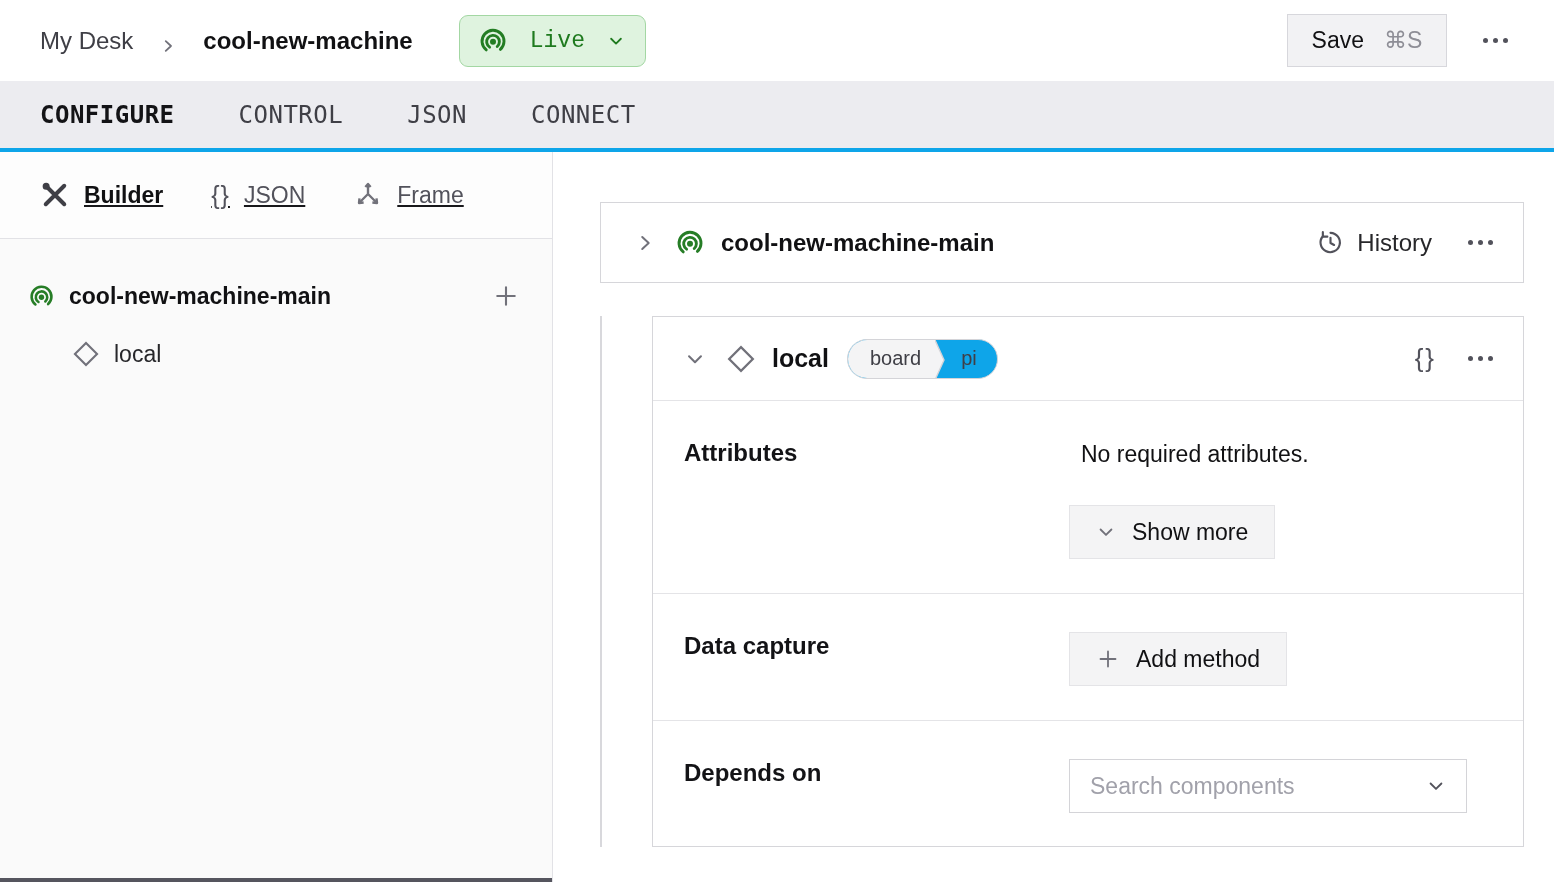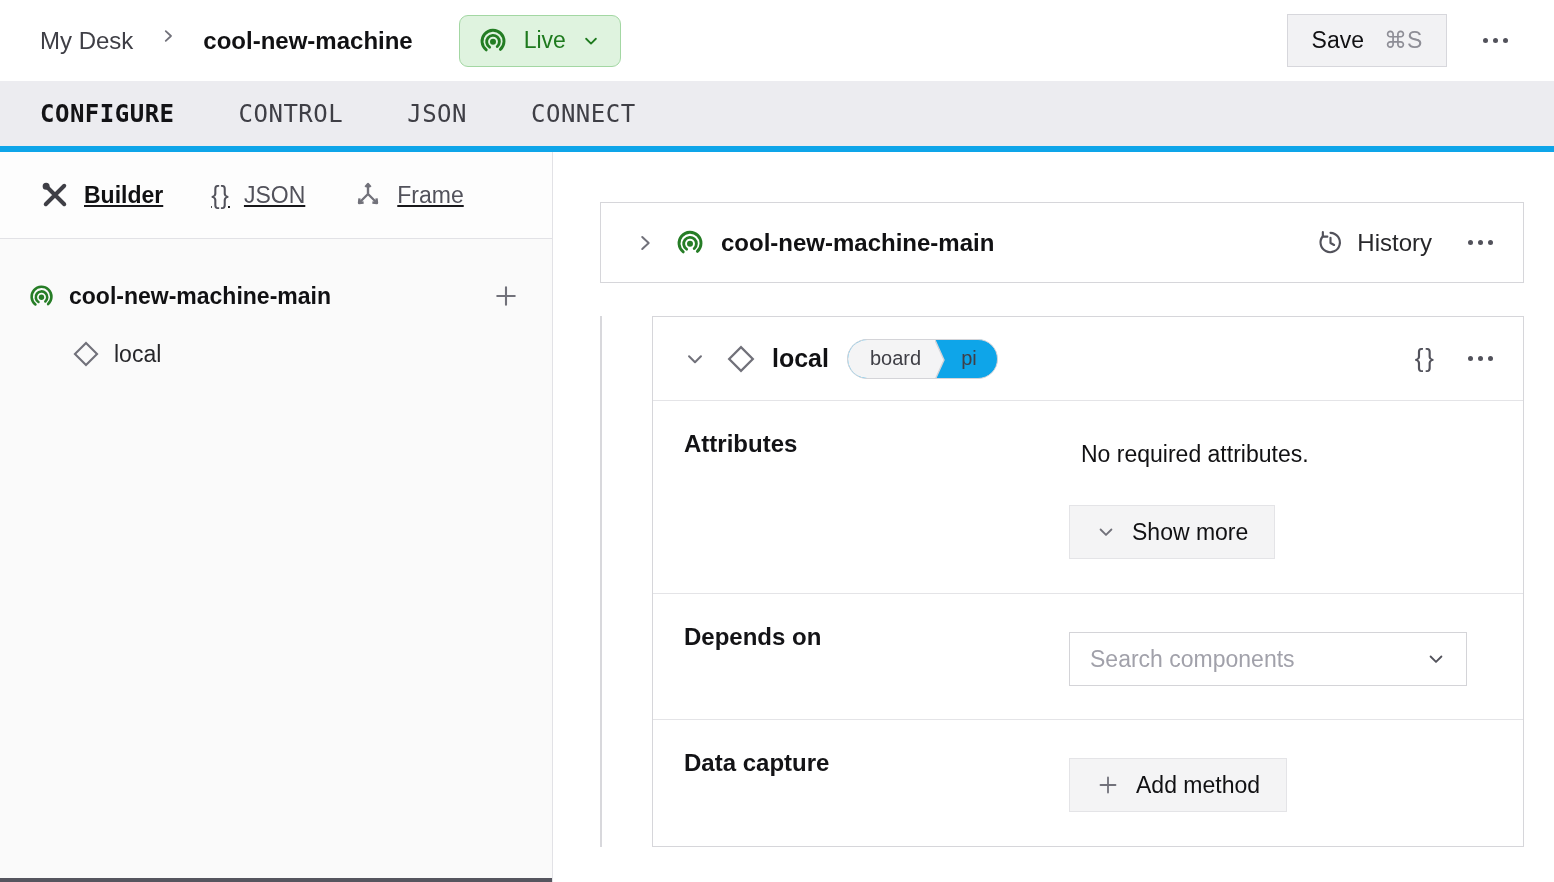--- a/index.html
+++ b/index.html
@@ -2,38 +2,38 @@
 <html><head>
 <meta charset="utf-8">
 <style>
   * { margin:0; padding:0; box-sizing:border-box; }
   html,body { width:1554px; height:882px; overflow:hidden; background:#fff;
     font-family:"Liberation Sans","DejaVu Sans",sans-serif; color:#18181b; }
   .app { width:1554px; height:882px; display:flex; flex-direction:column; }
 
   
   .topbar { height:81px; flex:0 0 81px; display:flex; align-items:center; background:#fff; padding:0 44px 0 40px; }
-  .breadcrumb { display:flex; align-items:flex-start; gap:26px; font-size:24px; }
+  .breadcrumb { display:flex; align-items:flex-end; gap:26px; font-size:24px; }
   .crumb-parent { color:#3f3f46; cursor:pointer; }
   .crumb-sep { display:flex; align-items:center; color:#71717a; }
   .crumb-current { font-weight:700; color:#111113; }
-  .live-badge { margin-left:46px; height:52px; display:flex; align-items:center; gap:16px;
+  .live-badge { margin-left:46px; height:52px; display:flex; align-items:center; gap:22px;
     padding:0 20px 0 18px; background:#dff3df; border:1px solid #a3d7a3; border-radius:9px;
-    color:#1e7a1e; font-size:23px; font-weight:500; cursor:pointer; }
+    color:#1e7a1e; font-size:23px; font-weight:500; cursor:pointer;font-family:Liberation Mono, monospace; }
   .live-badge svg { display:block; }
   .topbar-right { margin-left:auto; display:flex; align-items:center; gap:34px; }
   .save-btn { height:53px; min-width:160px; display:flex; align-items:center; justify-content:center; gap:20px;
     background:#f2f2f4; border:1px solid #d7d7dc; font-size:23px; color:#111113; cursor:pointer;
     font-family:inherit; }
   .save-shortcut { color:#8e8e96; }
   .dots { display:flex; gap:5px; align-items:center; cursor:pointer; padding:6px 2px; }
   .dots i { width:5px; height:5px; border-radius:50%; background:#52525b; display:block; }
 
   
-  .navtabs { height:71px; flex:0 0 71px; background:#ececf0; border-bottom:6px solid #0ea5e9;
+  .navtabs { height:71px; flex:0 0 71px; background:#ececf0; border-bottom:4px solid #0ea5e9;
     display:flex; align-items:center; gap:64px; padding:0 40px;
     font-family:"DejaVu Sans Mono","Liberation Mono",monospace; font-size:24px; letter-spacing:.5px; }
   .navtab { color:#3f3f46; cursor:pointer; }
   .navtab.active { font-weight:700; color:#131316; }
 
   
   .content { flex:1; display:flex; min-height:0; }
 
   
   .sidebar { width:553px; flex:0 0 553px; border-right:1px solid #e2e2e6; background:#fafafa;
@@ -74,21 +74,21 @@
   .model-badge .seg-div { display:flex; }
   .model-badge .seg-b { display:flex; align-items:center; padding:0 20px 0 12px; }
   .comp-header .braces { margin-left:auto; font-size:26px; color:#52525b; letter-spacing:2px; cursor:pointer; }
   .comp-header .dots { margin-left:30px; }
 
   .section { position:relative; padding-left:31px; }
   .section + .section { border-top:1px solid #e4e4e7; }
   .sec-attributes { height:192px; flex:0 0 192px; }
   .sec-depends { height:126px; flex:0 0 126px; }
   .sec-capture { flex:1; }
-  .sec-label { position:absolute; left:31px; top:29px; font-size:24px; font-weight:700; color:#131316; }
+  .sec-label { position:absolute; left:31px; top:38px; font-size:24px; font-weight:700; color:#131316; }
   .sec-value { position:absolute; left:416px; }
   .empty-text { top:40px; font-size:23px; color:#111113;margin-left:12px; }
   .ghost-btn { display:flex; align-items:center; gap:16px; height:54px; padding:12px 26px;
     background:#f4f4f5; border:1px solid #e4e4e7; font-size:23px; color:#111113; cursor:pointer; font-family:inherit; }
   .show-more { top:104px; }
   .sec-depends .sec-value, .sec-capture .sec-value { top:38px; }
   .select-box { width:398px; height:54px; border:1px solid #d4d4d8; background:#fff; display:flex; align-items:center; padding:0 20px; }
   .select-box input { border:none; outline:none; flex:1; font-size:23px; font-family:inherit; color:#27272a; background:transparent; }
   .select-box input::placeholder { color:#a1a1aa; }
   .plus-glyph { color:#71717a; display:flex; }
@@ -268,38 +268,38 @@
           <span class="sec-label">Attributes</span>
           <span class="sec-value empty-text">No required attributes.</span>
           <button class="ghost-btn sec-value show-more">
             <svg width="20" height="20" viewBox="0 0 24 24" style="color:#71717a">
                 <path d="M5.5 9 L12 15.5 L18.5 9" fill="none" stroke="currentColor" stroke-width="2.2" stroke-linecap="round" stroke-linejoin="round"></path>
               </svg>
             <span>Show more</span>
           </button>
         </div>
 
-        <div class="section sec-depends">
-          <span class="sec-label">Depends on</span>
-          <div class="select-box sec-value">
-            <input placeholder="Search components" style="">
-            <svg width="20" height="20" viewBox="0 0 24 24" style="color:#52525b">
-                <path d="M5.5 9 L12 15.5 L18.5 9" fill="none" stroke="currentColor" stroke-width="2.2" stroke-linecap="round" stroke-linejoin="round"></path>
-              </svg>
-          </div>
-        </div>
-
         <div class="section sec-capture">
           <span class="sec-label">Data capture</span>
           <button class="ghost-btn sec-value">
             <span class="plus-glyph">
               <svg width="24" height="24" viewBox="0 0 24 24">
                   <path d="M12 4.5 V19.5 M4.5 12 H19.5" fill="none" stroke="currentColor" stroke-width="1.8" stroke-linecap="round"></path>
                 </svg>
             </span>
             <span>Add method</span>
           </button>
         </div>
+
+        <div class="section sec-depends">
+          <span class="sec-label">Depends on</span>
+          <div class="select-box sec-value">
+            <input placeholder="Search components" style="">
+            <svg width="20" height="20" viewBox="0 0 24 24" style="color:#52525b">
+                <path d="M5.5 9 L12 15.5 L18.5 9" fill="none" stroke="currentColor" stroke-width="2.2" stroke-linecap="round" stroke-linejoin="round"></path>
+              </svg>
+          </div>
+        </div>
       </div>
 
     </div>
   </div>
 </div>
 
 </body></html>

